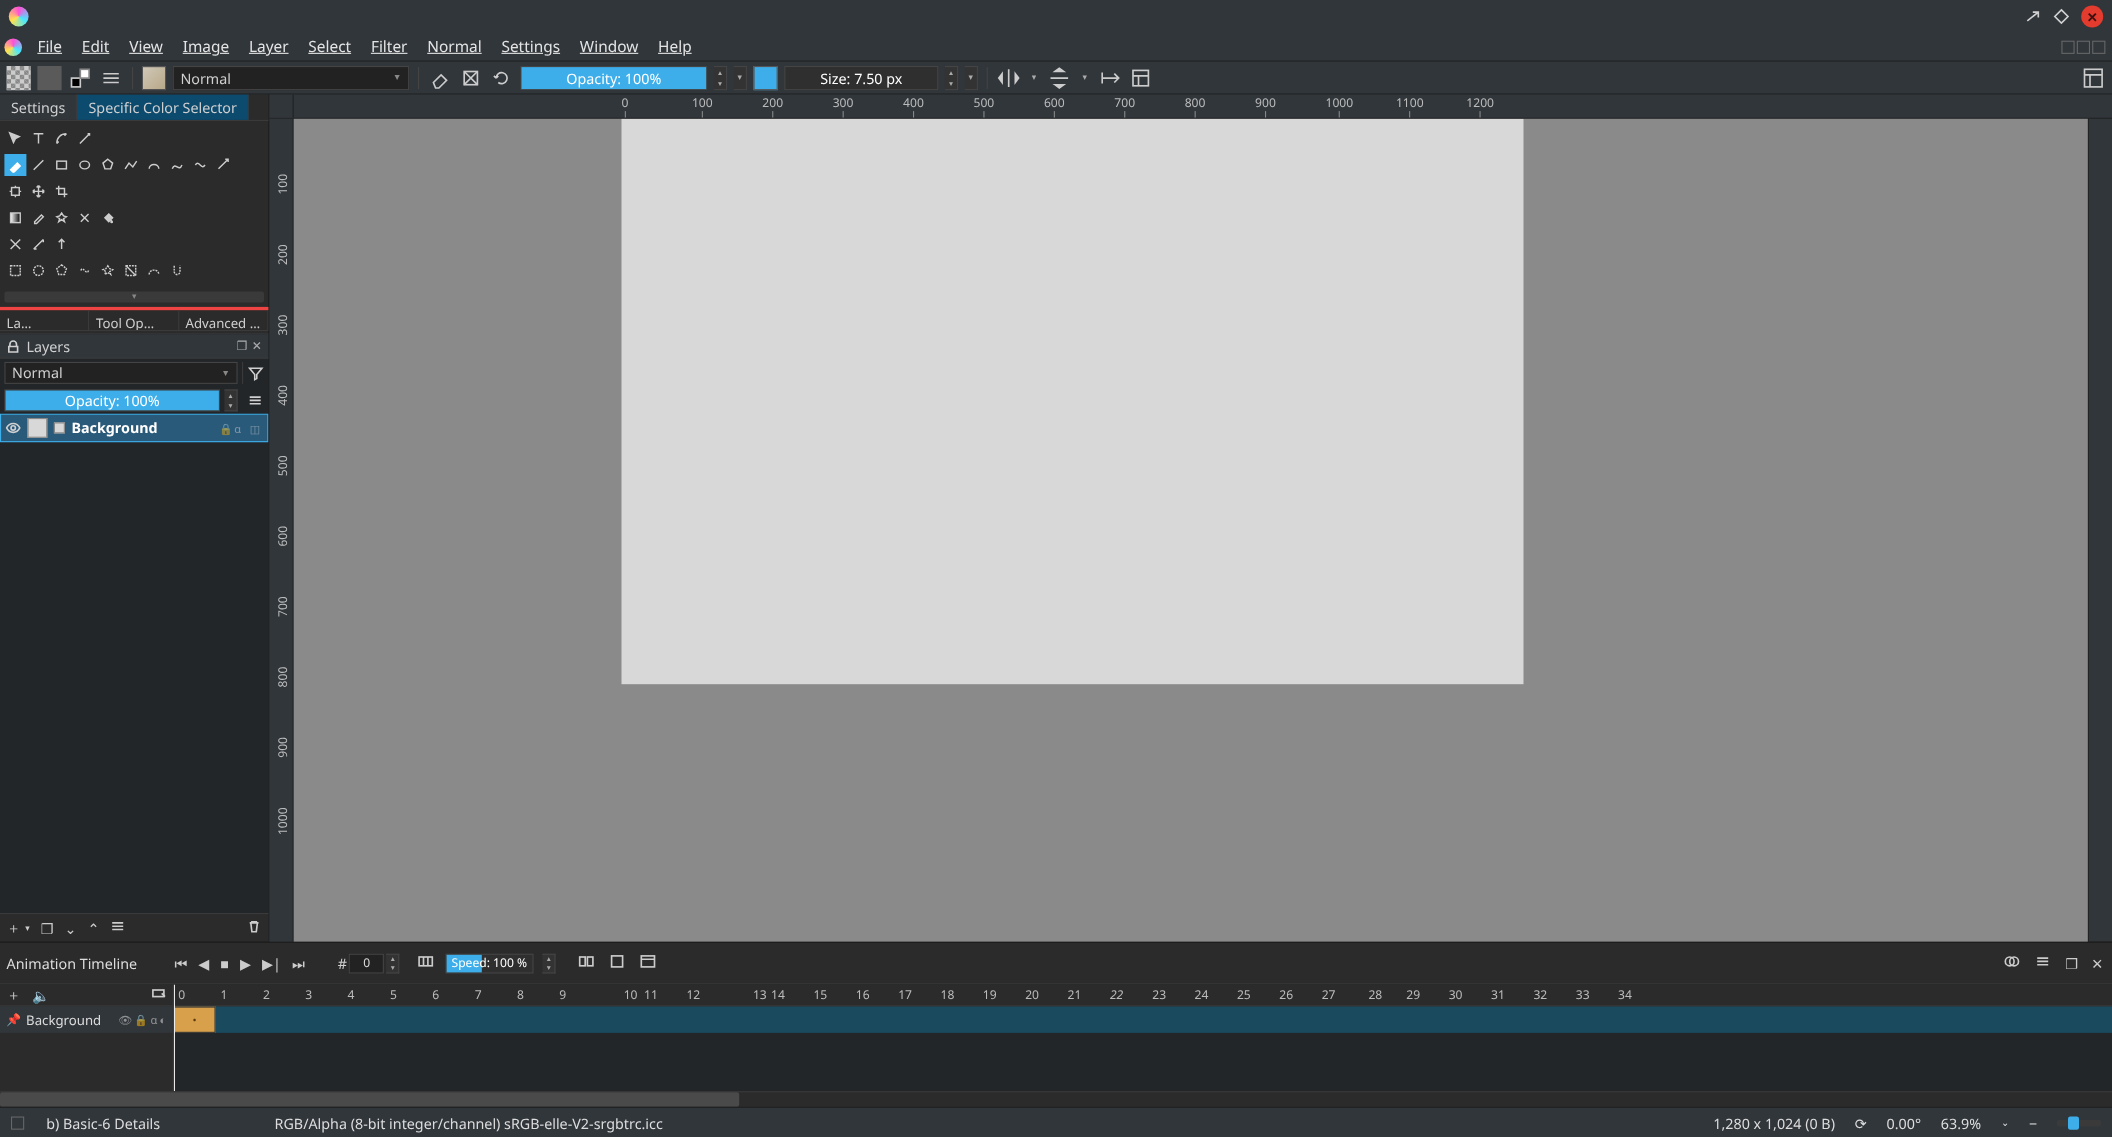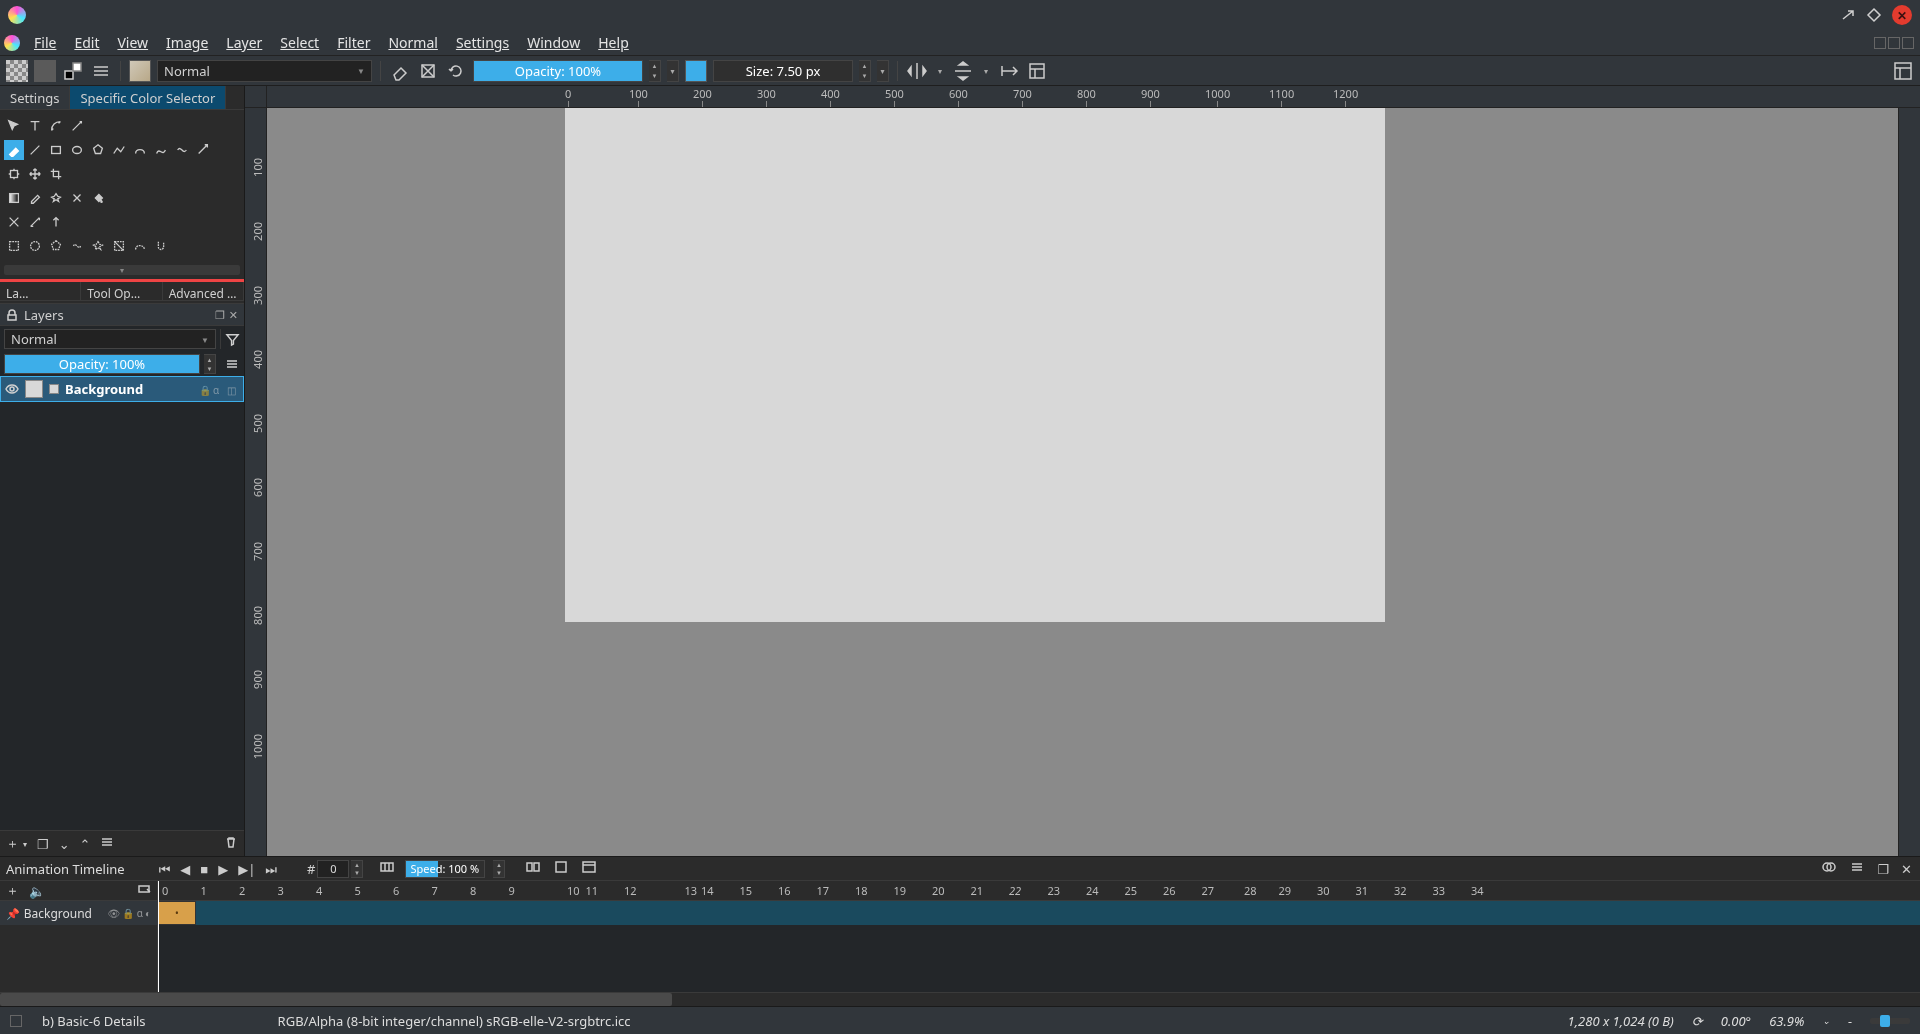--- a/index.html
+++ b/index.html
@@ -71,21 +71,21 @@
 .tick .num { font-size:11px;}
 .tick .line { width:1px; height:6px; background:#888;}
 .canvas-row { flex:1; display:flex; min-height:0;}
 .ruler-v { width:22px; background:#31363b; border-right:1px solid #222; position:relative; color:#bbb; font-size:11px;}
 .vtick { position:absolute; left:0; width:22px; display:flex; align-items:center; justify-content:flex-end; padding-right:2px;}
 .vtick .num { writing-mode: vertical-rl; transform: rotate(180deg); font-size:11px;}
 .viewport { flex:1; background:#8a8a8a; position:relative; overflow:hidden;}
 .canvas-page { position:absolute; background:#d8d8d8; }
 .right-narrow { width:22px; background:#31363b; border-left:1px solid #222;}
 .animation-panel { height:150px; background:#2b2b2b; border-top:1px solid #1a1a1a; display:flex; flex-direction:column;}
-.anim-header { height:24px; display:flex; align-items:center; padding:0 6px; gap:8px; border-bottom:1px solid #3a3a3a;}
+.anim-header { height:38px; display:flex; align-items:center; padding:0 6px; gap:8px; border-bottom:1px solid #3a3a3a;}
 .anim-title { font-size:13px; color:#ddd; }
 .anim-controls { display:flex; gap:6px; align-items:center;}
 .anim-btn { cursor:pointer; color:#ccc; padding:2px; font-size:13px;}
 .frame-box { display:flex; align-items:center; gap:2px; height:20px;}
 .frame-input { width:32px; height:18px; background:#222; border:1px solid #444; color:#ddd; text-align:center; font-size:11px;}
 .speed-box { width:80px; height:18px; position:relative; background:#2f2f2f; border:1px solid #444; display:flex; align-items:center; color:#fff; font-size:11px;}
 .speed-box .fill{position:absolute;left:0;top:0;bottom:0;width:40%;background:#3daee9;}
 .speed-box span{position:relative;z-index:1;padding-left:4px;}
 .anim-header-right { margin-left:auto; display:flex; gap:8px; align-items:center;}
 .timeline-body { flex:1; display:flex; position:relative; background:#232629;}
@@ -98,21 +98,21 @@
 .tl-right { flex:1; display:flex; flex-direction:column; position:relative; overflow:hidden;}
 .tl-ruler { height:20px; background:#2b2b2b; border-bottom:1px solid #3a3a3a; position:relative; color:#bbb; font-size:11px;}
 .tl-tick { position:absolute; top:2px;}
 .tl-track { height:24px; background:#1a4a5e; position:relative;}
 .tl-keyframe { position:absolute; top:0; width:38px; height:24px; background:#d8a04a; border:1px solid #333; display:flex; align-items:center; justify-content:center;}
 .tl-keyframe::after { content:'•'; color:#5a3a10; font-size:10px;}
 .tl-playhead { position:absolute; top:0; bottom:0; width:1px; background:#fff; left:0;}
 .hscroll { height:14px; background:#2b2b2b; border-top:1px solid #3a3a3a; position:relative;}
 .hscroll-thumb { position:absolute; left:0; width:35%; height:100%; background:#4a4a4a; border-radius:2px;}
 .statusbar { height:28px; background:#31363b; display:flex; align-items:center; padding:0 10px; gap:20px; border-top:1px solid #1a1a1a; font-size:13px; color:#ddd;}
-.statusbar .stat-right { margin-left:auto; display:flex; align-items:center; gap:18px;font-style:italic;}
+.statusbar .stat-right { margin-left:auto; display:flex; align-items:center; gap:18px;}
 .small-sq { width:12px; height:12px; border:1px solid #666; display:inline-block;}
 .zoom-slider { width:40px; height:6px; background:#3a3a3a; border-radius:2px; position:relative;}
 .zoom-slider::after{content:'';position:absolute; left:25%; top:-3px; width:10px; height:12px; background:#3daee9; border-radius:2px;}
 svg { fill: none; stroke: currentColor; stroke-width: 1.5; }
 .checker { background-image: linear-gradient(45deg,#888 25%,transparent 25%),linear-gradient(-45deg,#888 25%,transparent 25%),linear-gradient(45deg,transparent 75%,#888 75%),linear-gradient(-45deg,transparent 75%,#888 75%); background-size:8px 8px; background-position:0 0,0 4px,4px -4px,-4px 0; background-color:#ccc;}
 </style>
 </head>
 <body>
 
 <div class="titlebar">
@@ -734,21 +734,21 @@
     </div>
   </div>
   <div class="hscroll">
     <div class="hscroll-thumb"></div>
   </div>
 </div>
 
 <div class="statusbar">
   <span class="small-sq"></span>
   <span>b) Basic-6 Details</span>
-  <span style="margin-left:112px;">RGB/Alpha (8-bit integer/channel)  sRGB-elle-V2-srgbtrc.icc</span>
+  <span style="margin-left:84px;">RGB/Alpha (8-bit integer/channel)  sRGB-elle-V2-srgbtrc.icc</span>
   <div class="stat-right">
     <span>1,280 x 1,024 (0 B)</span>
     <span style="cursor:pointer;">⟳</span>
     <span>0.00°</span>
     <span>63.9%</span>
     <span style="font-size:9px;">⌄</span>
     <span style="cursor:pointer;">−</span>
     <div class="zoom-slider"></div>
   </div>
 </div>

